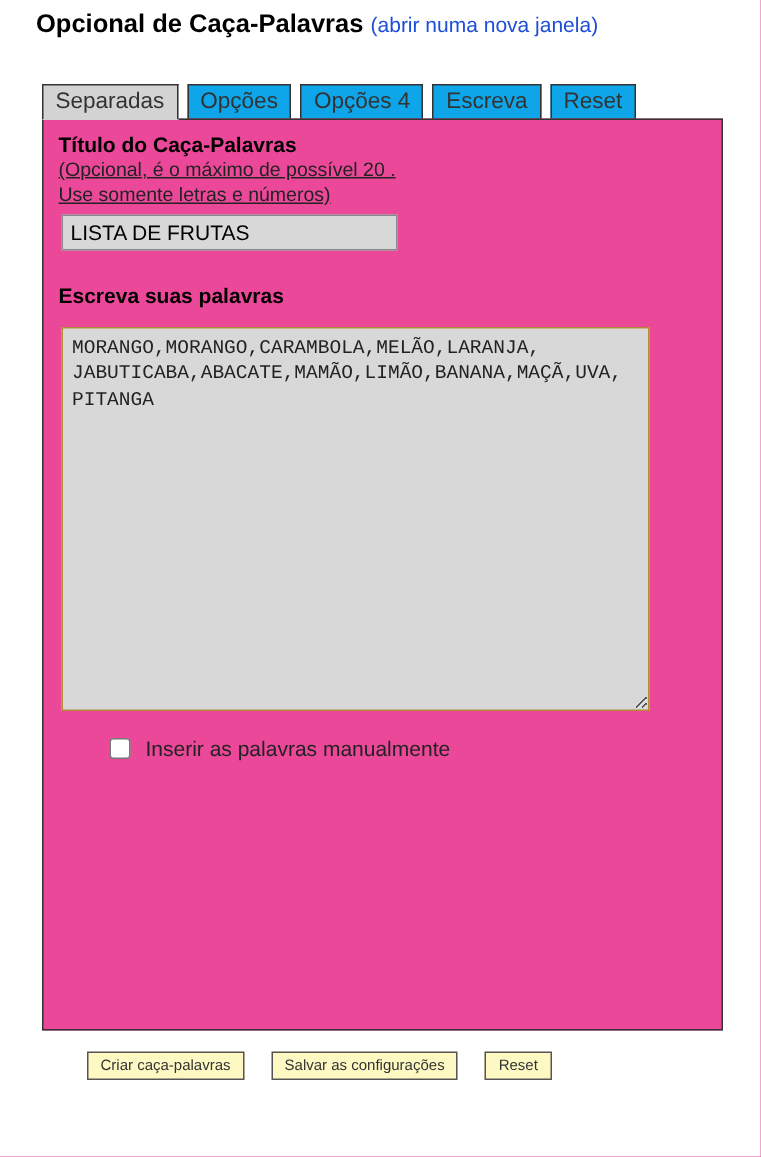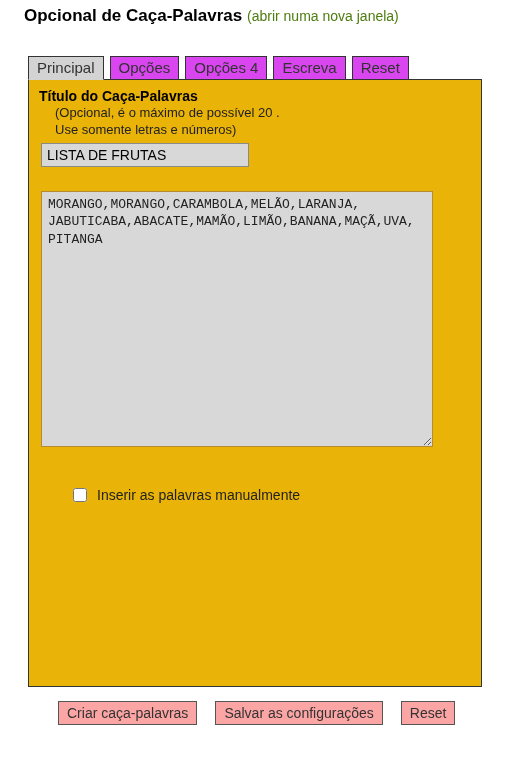--- a/index.html
+++ b/index.html
@@ -11,69 +11,70 @@
   }
   .header {
     padding: 6px 10px 12px 24px;
     font-size: 17px;
     font-weight: bold;
     color: #000;
   }
   .header a {
     font-weight: normal;
     font-size: 14px;
-    color: #4d7c0f;
+    color: #1d4ed8;
     text-decoration: none;
   }
   .tabs {
     display: flex;
     gap: 6px;
     margin-left: 28px;
     margin-top: 18px;
   }
   .tab {
     border: 1px solid #333;
-    background: #d946ef;
+    background: #0ea5e9;
     color: #333;
     font-size: 15px;
     padding: 2px 8px 3px 8px;
     cursor: pointer;
     position: relative;
   }
   .tab.active {
     background: #d3d3d3;
     border-bottom: 1px solid #d3d3d3;
     z-index: 2;
   }
   .panel {
     margin-left: 28px;
     margin-right: 25px;
     border: 1px solid #333;
-    background: #eab308;
+    background: #ec4899;
     padding: 8px 10px 12px 10px;
     margin-top: -1px;
     min-height: 608px;
     box-sizing: border-box;
     position: relative;
     z-index: 1;
   }
   .field-label {
     font-weight: bold;
     font-size: 14px;
     color: #000;
     margin: 0 0 1px 0;
   }
   .field-hint {
     font-size: 13px;
     color: #222;
-    margin: 0 0 4px 16px;
+    margin: 0 0 4px 0;
     line-height: 1.3;
+    text-decoration: underline;
   }
   .title-input {
-    width: 208px;
+    width: 224px;
     font-size: 14px;
     font-family: Arial, Helvetica, sans-serif;
     padding: 3px 5px;
     border: 1px solid #8a8a8a;
     background: #d8d8d8;
     box-sizing: border-box;
     margin-left: 2px;
   }
   .section2 {
     margin-top: 22px;
@@ -82,26 +83,26 @@
     width: 392px;
     height: 256px;
     font-family: Consolas, "Courier New", monospace;
     font-size: 13px;
     padding: 4px 6px;
     border: 1px solid #b28b33;
     background: #d8d8d8;
     box-sizing: border-box;
     resize: both;
     margin-left: 2px;
-    margin-top: 2px;
+    margin-top: 12px;
     color: #222;
     line-height: 1.35;
   }
   .checkbox-row {
-    margin-top: 36px;
+    margin-top: 12px;
     margin-left: 6px;
     display: flex;
     align-items: center;
     gap: 10px;
     padding-left: 28px;
   }
   .checkbox-row input[type=checkbox] {
     width: 14px;
     height: 14px;
     margin: 0;
@@ -112,54 +113,55 @@
   }
   .button-row {
     margin-left: 58px;
     margin-top: 14px;
     display: flex;
     gap: 18px;
     align-items: center;
   }
   .action-btn {
     border: 1px solid #555;
-    background: #fca5a5;
+    background: #fef9c3;
     color: #333;
-    font-size: 14px;
+    font-size: 10px;
     padding: 3px 8px;
     cursor: pointer;
     font-family: inherit;
   }
 </style>
 </head>
 <body>
 
 <div class="header">
   <span>Opcional de Caça-Palavras</span>
   <a href="#">(abrir numa nova janela)</a>
 </div>
 
 <div class="tabs">
-  <div class="tab active">Principal</div>
+  <div class="tab active">Separadas</div>
   <div class="tab">Opções</div>
   <div class="tab">Opções 4</div>
   <div class="tab">Escreva</div>
   <div class="tab">Reset</div>
 </div>
 
 <div class="panel">
 
   <div>
     <div class="field-label">Título do Caça-Palavras</div>
     <div class="field-hint" style="white-space:pre-line;">(Opcional, é o máximo de possível 20 .
 Use somente letras e números)</div>
     <input type="text" class="title-input" value="LISTA DE FRUTAS" style="">
   </div>
 
   <div class="section2">
+    <div class="field-label">Escreva suas palavras</div>
     <textarea class="words-textarea" style="">MORANGO,MORANGO,CARAMBOLA,MELÃO,LARANJA,
 JABUTICABA,ABACATE,MAMÃO,LIMÃO,BANANA,MAÇÃ,UVA,
 PITANGA</textarea>
   </div>
 
   <div class="checkbox-row">
     <input type="checkbox" id="manualchk" style="">
     <label for="manualchk">Inserir as palavras manualmente</label>
   </div>
 

